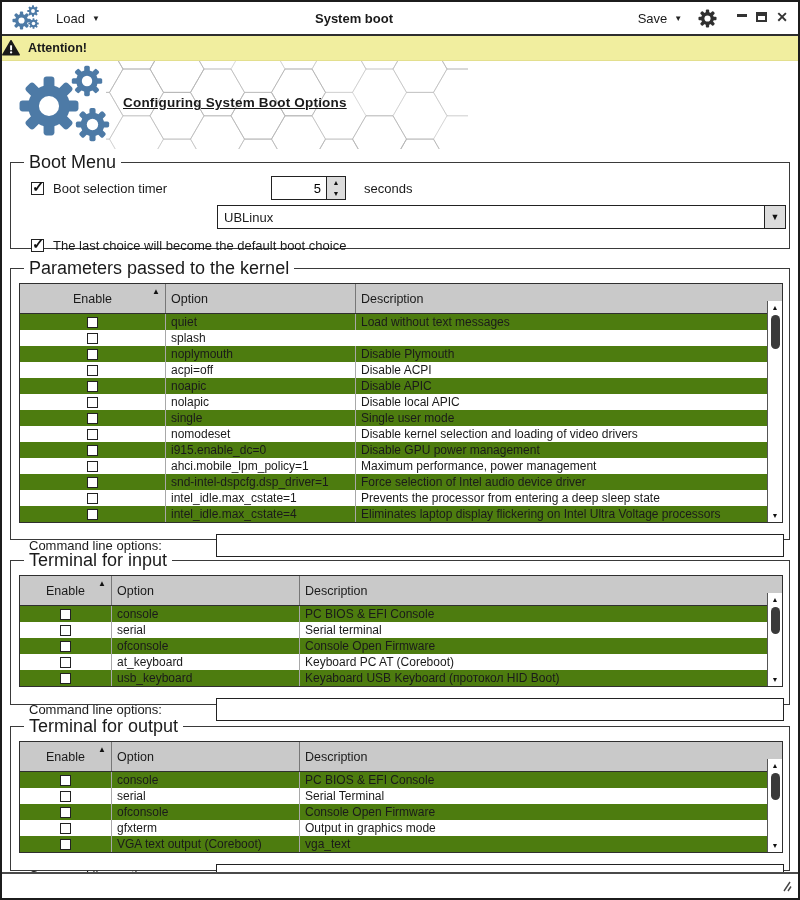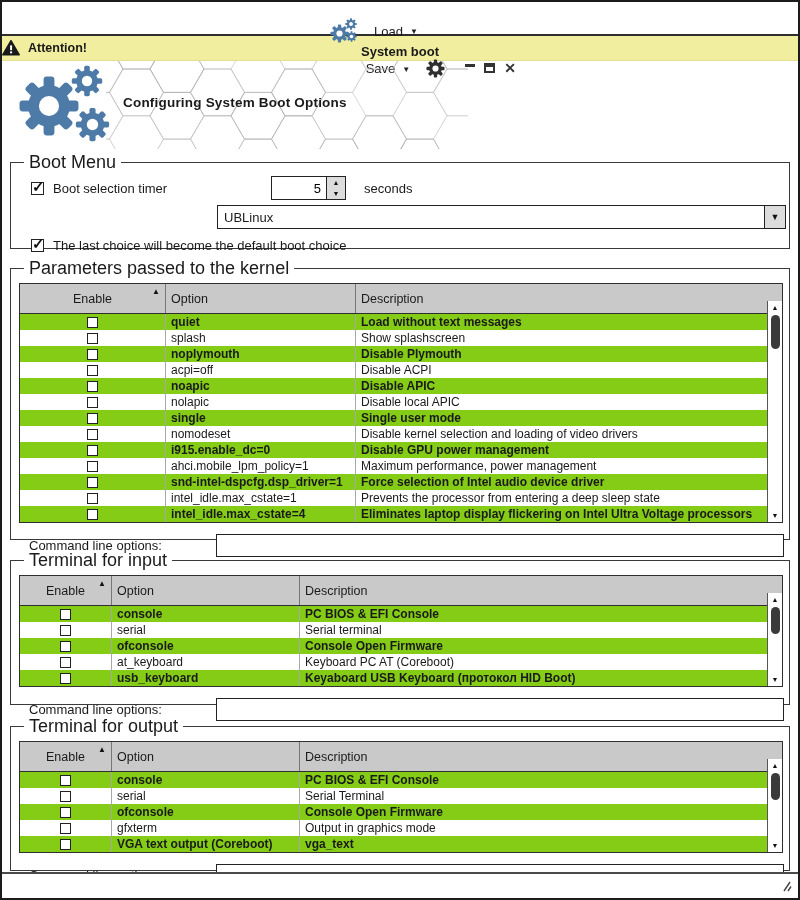--- a/index.html
+++ b/index.html
@@ -8,21 +8,21 @@
     font-family: "Liberation Sans", sans-serif;
     color: #1a1a1a;
     background: #fff;
     border: 2px solid #1c1c1c;
     position: relative;
     overflow: hidden;
   }
   svg { display: block; }
 
   
-  .titlebar { height: 19px; display: flex; align-items: center; padding: 16px 10px; border-bottom: 2px solid #2e2e2e; flex-direction: column; }
+  .titlebar { height: 19px; display: flex; align-items: center; padding: 16px 10px; border-bottom: 2px solid #2e2e2e; }
   .tb-left { width: 140px; display: flex; align-items: center; }
   .tb-center { flex: 1; text-align: center; font-weight: bold; font-size: 13px; }
   .tb-right { width: 232px; display: flex; align-items: center; justify-content: flex-end; gap: 16px; }
   .menu-item { display: flex; align-items: center; gap: 7px; font-size: 13px; cursor: default; }
   .caret { font-size: 8px; line-height: 1; padding-top: 2px; color: #222; }
   .app-icon { position: relative; width: 28px; height: 26px; margin-right: 16px; }
   .blue { color: #4d7aa6; }
   .dark { color: #2f2f2f; }
   .g-abs { position: absolute; }
   .winbtns { display: flex; align-items: center; gap: 9px; margin-left: 4px; }
@@ -31,21 +31,21 @@
   .btn-close { font-size: 14px; font-weight: bold; color: #333; line-height: 1; margin-top: -2px; }
 
   
   .attention { height: 25px; background: #f1ee9f; border-bottom: 1px solid #e3df8e; display: flex; align-items: center; gap: 8px; padding-left: 0; }
   .attention-label { font-size: 12.5px; font-weight: 600; }
 
   
   .banner { height: 88px; position: relative; overflow: hidden; }
   .banner-icon { position: absolute; left: 16px; top: 4px; width: 96px; height: 80px; z-index: 2; }
   .honeycomb { position: absolute; left: 104px; top: 0; z-index: 0; }
-  .banner-title { position: absolute; left: 121px; top: 34px; font-weight: bold; font-size: 13.5px; z-index: 2; letter-spacing: .2px; }
+  .banner-title { position: absolute; left: 121px; top: 34px; font-weight: bold; font-size: 13.5px; z-index: 2; letter-spacing: .2px; text-decoration: underline; }
 
   
   fieldset { margin: 0 8px; border: 1px solid #3a3a3a; padding: 0 3px 6px 8px; }
   legend { font-size: 18px; margin-left: 5px; padding: 0 5px; }
   .fs-boot { margin-top: 3px; height: 97px; }
   .fs-kernel { margin-top: 9px; height: 282px; }
   .fs-termin { margin-top: 10px; height: 155px; }
   .fs-termout { margin-top: 11px; height: 155px; }
 
   
@@ -69,21 +69,21 @@
   .combo-btn { margin-left: auto; width: 21px; align-self: stretch; background: #dcdcdc; border-left: 1.5px solid #222; display: flex; align-items: center; justify-content: center; font-size: 9px; color: #111; }
 
   
   .table { position: relative; border: 1px solid #2f2f2f; margin-top: 4px; margin-right: 3px; font-size: 12px; background: #fff; }
   .thead { display: grid; grid-template-columns: var(--c1) var(--c2) 1fr; background: #c9c9c9; height: 30px; border-bottom: 1px solid #2f2f2f; }
   .th { position: relative; display: flex; align-items: center; padding: 0 5px; border-right: 1px solid #777; font-size: 12.5px; }
   .th:last-child { border-right: none; }
   .th.c1 { justify-content: center; }
   .sort-arrow { position: absolute; right: 5px; top: 4px; font-size: 8px; line-height: 1; color: #111; }
   .trow { display: grid; grid-template-columns: var(--c1) var(--c2) 1fr; height: 16px; }
-  .trow.odd { background: #84cc16; font-weight: bold; }
+  .trow.odd { background: #4d7c0f; }
   .tc { display: flex; align-items: center; padding: 0 5px; border-right: 1px solid #a8a8a8; overflow: hidden; white-space: nowrap; }
   .tc:last-child { border-right: none; }
   .tc.c1 { justify-content: center; }
   .cb.small { width: 11px; height: 11px; border-width: 1px; }
 
   .vscroll { position: absolute; top: 17px; right: 0; bottom: 0; width: 15px; border-left: 1px solid #555; background: #fff; display: flex; flex-direction: column; align-items: center; }
   .sarr { width: 100%; height: 13px; display: flex; align-items: center; justify-content: center; font-size: 7px; color: #111; flex: none; }
   .sarr.down { margin-top: auto; }
   .sthumb { width: 9px; height: 34px; margin-top: 1px; background: #3a3a3a; border-radius: 5px; flex: none; }
   .sthumb.short { height: 27px; }
@@ -255,21 +255,20 @@
             <span class="cb small"></span>
           </div>
           <div class="tc">quiet</div>
           <div class="tc">Load without text messages</div>
         </div>
         <div class="trow even">
           <div class="tc c1">
             <span class="cb small"></span>
           </div>
           <div class="tc">splash</div>
-          <div class="tc">Show splashscreen</div>
         </div>
         <div class="trow odd">
           <div class="tc c1">
             <span class="cb small"></span>
           </div>
           <div class="tc">noplymouth</div>
           <div class="tc">Disable Plymouth</div>
         </div>
         <div class="trow even">
           <div class="tc c1">

